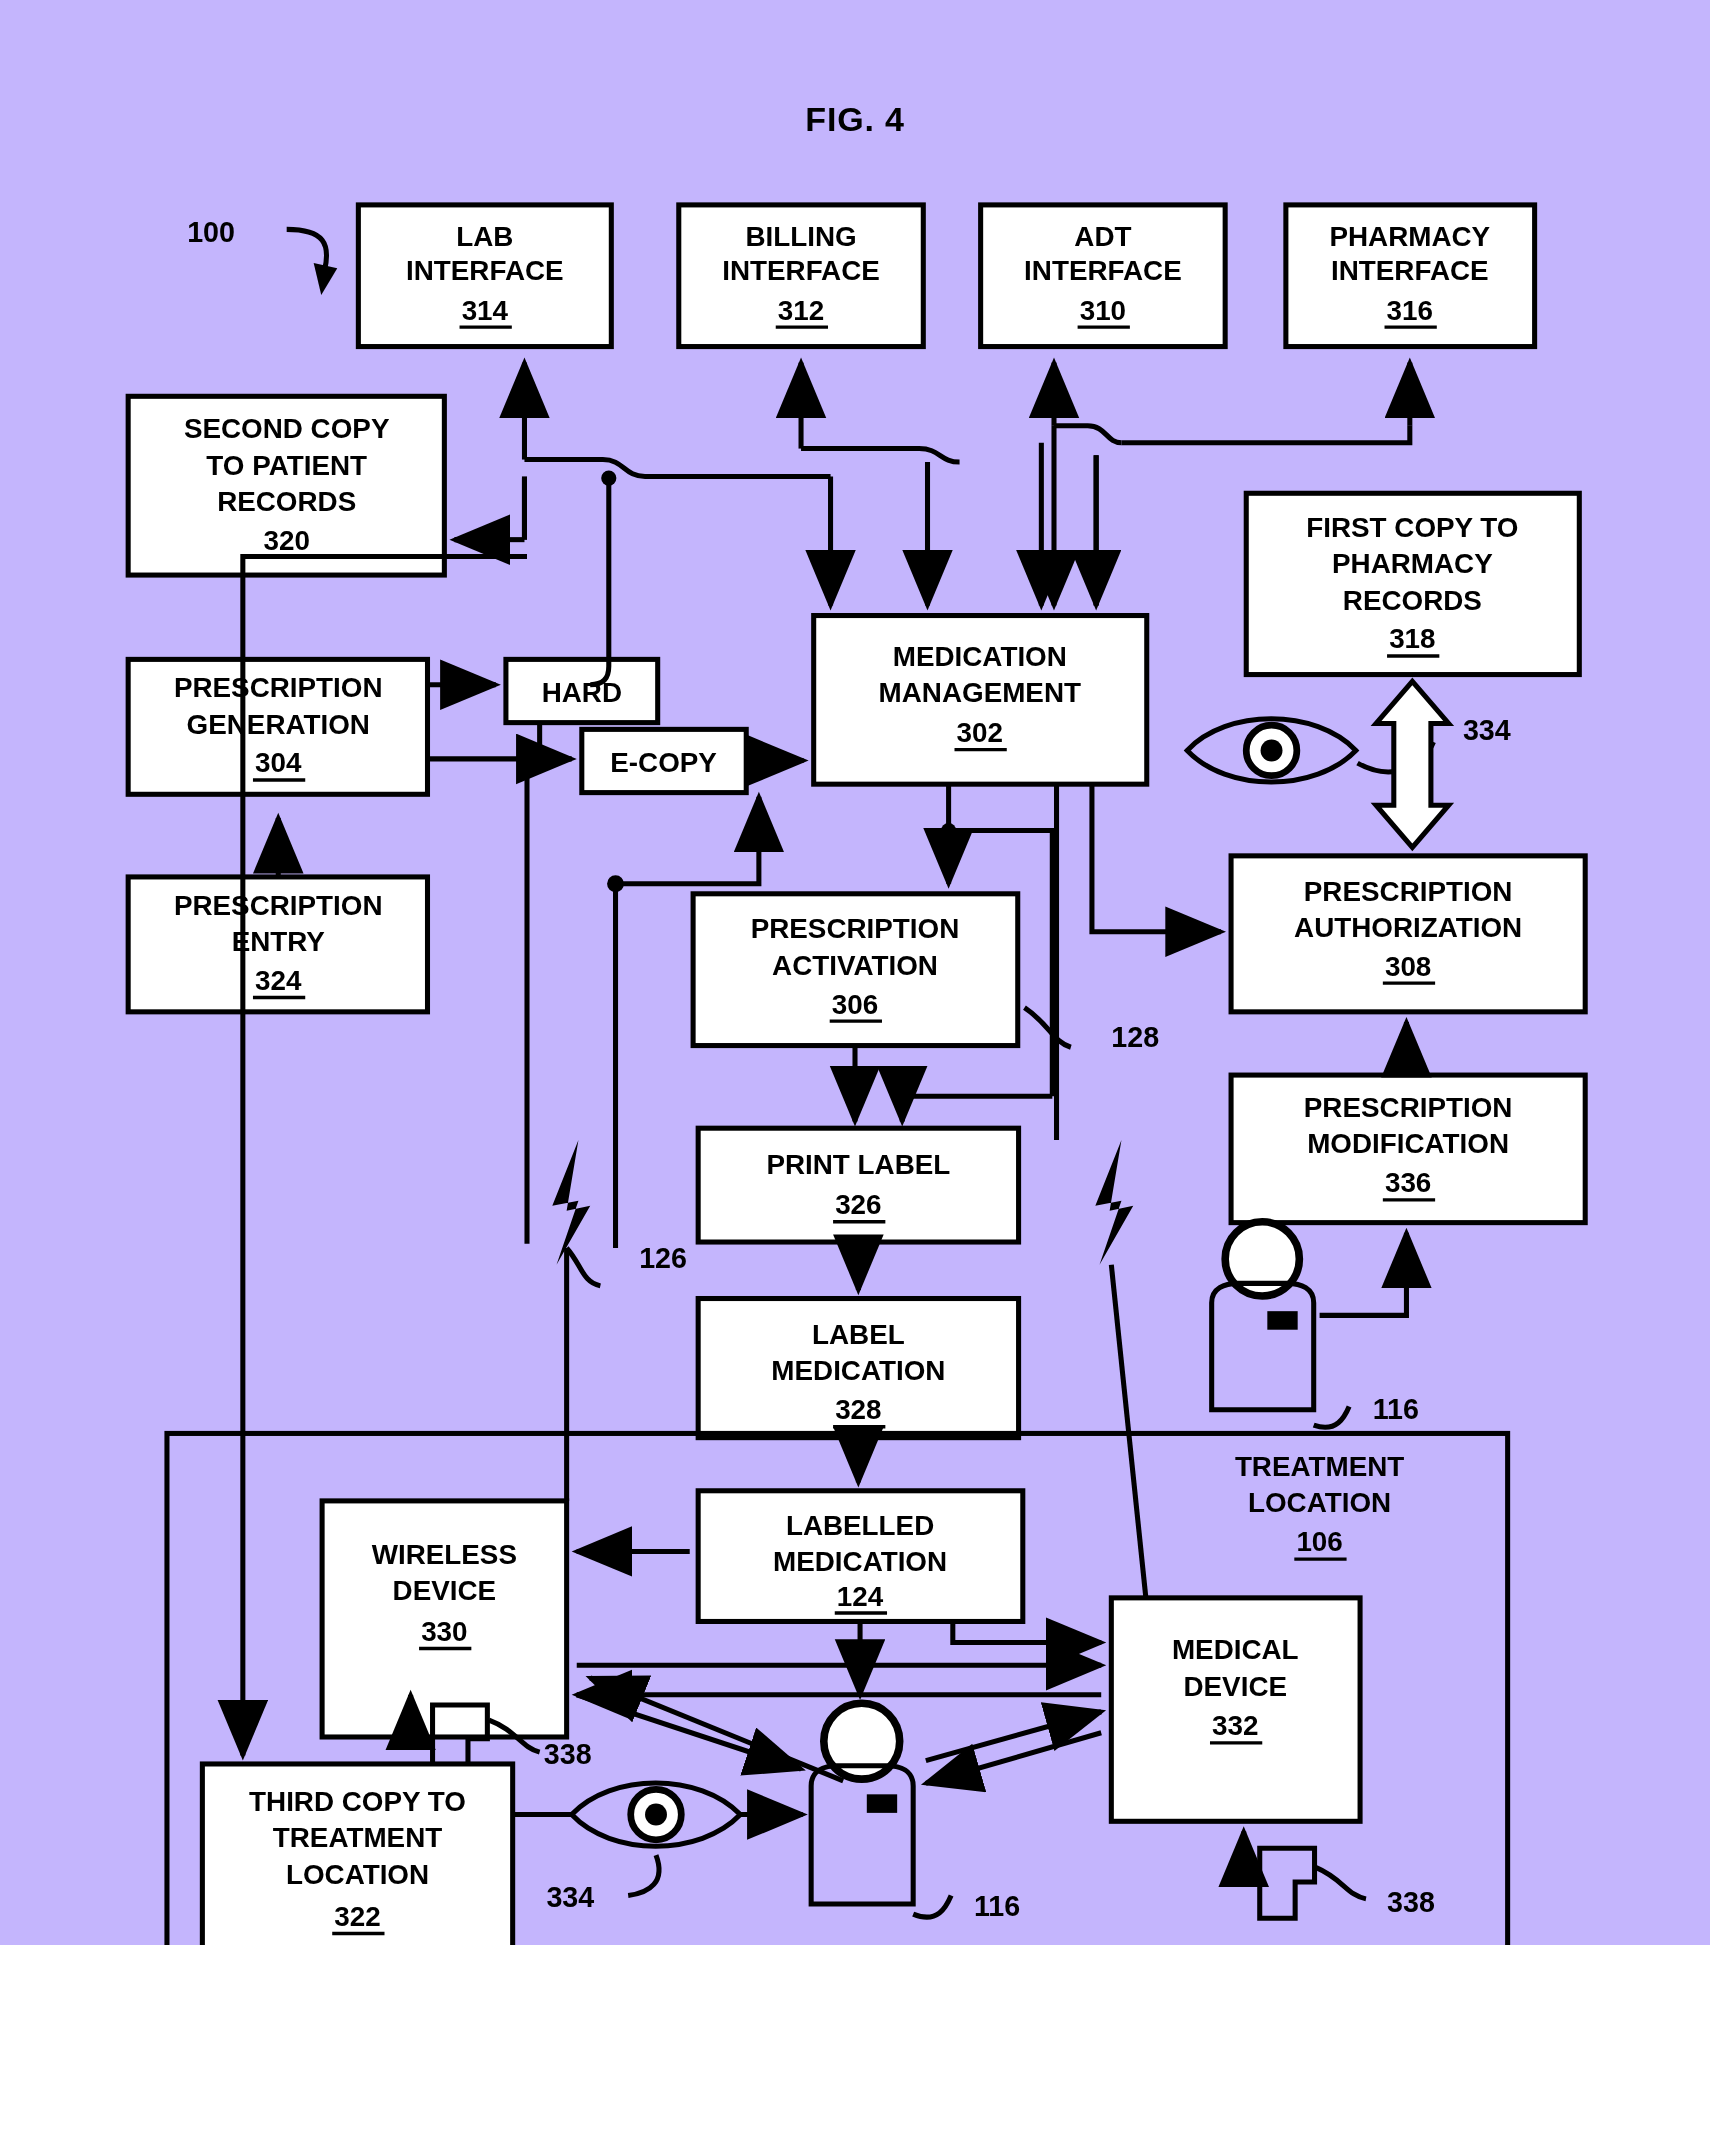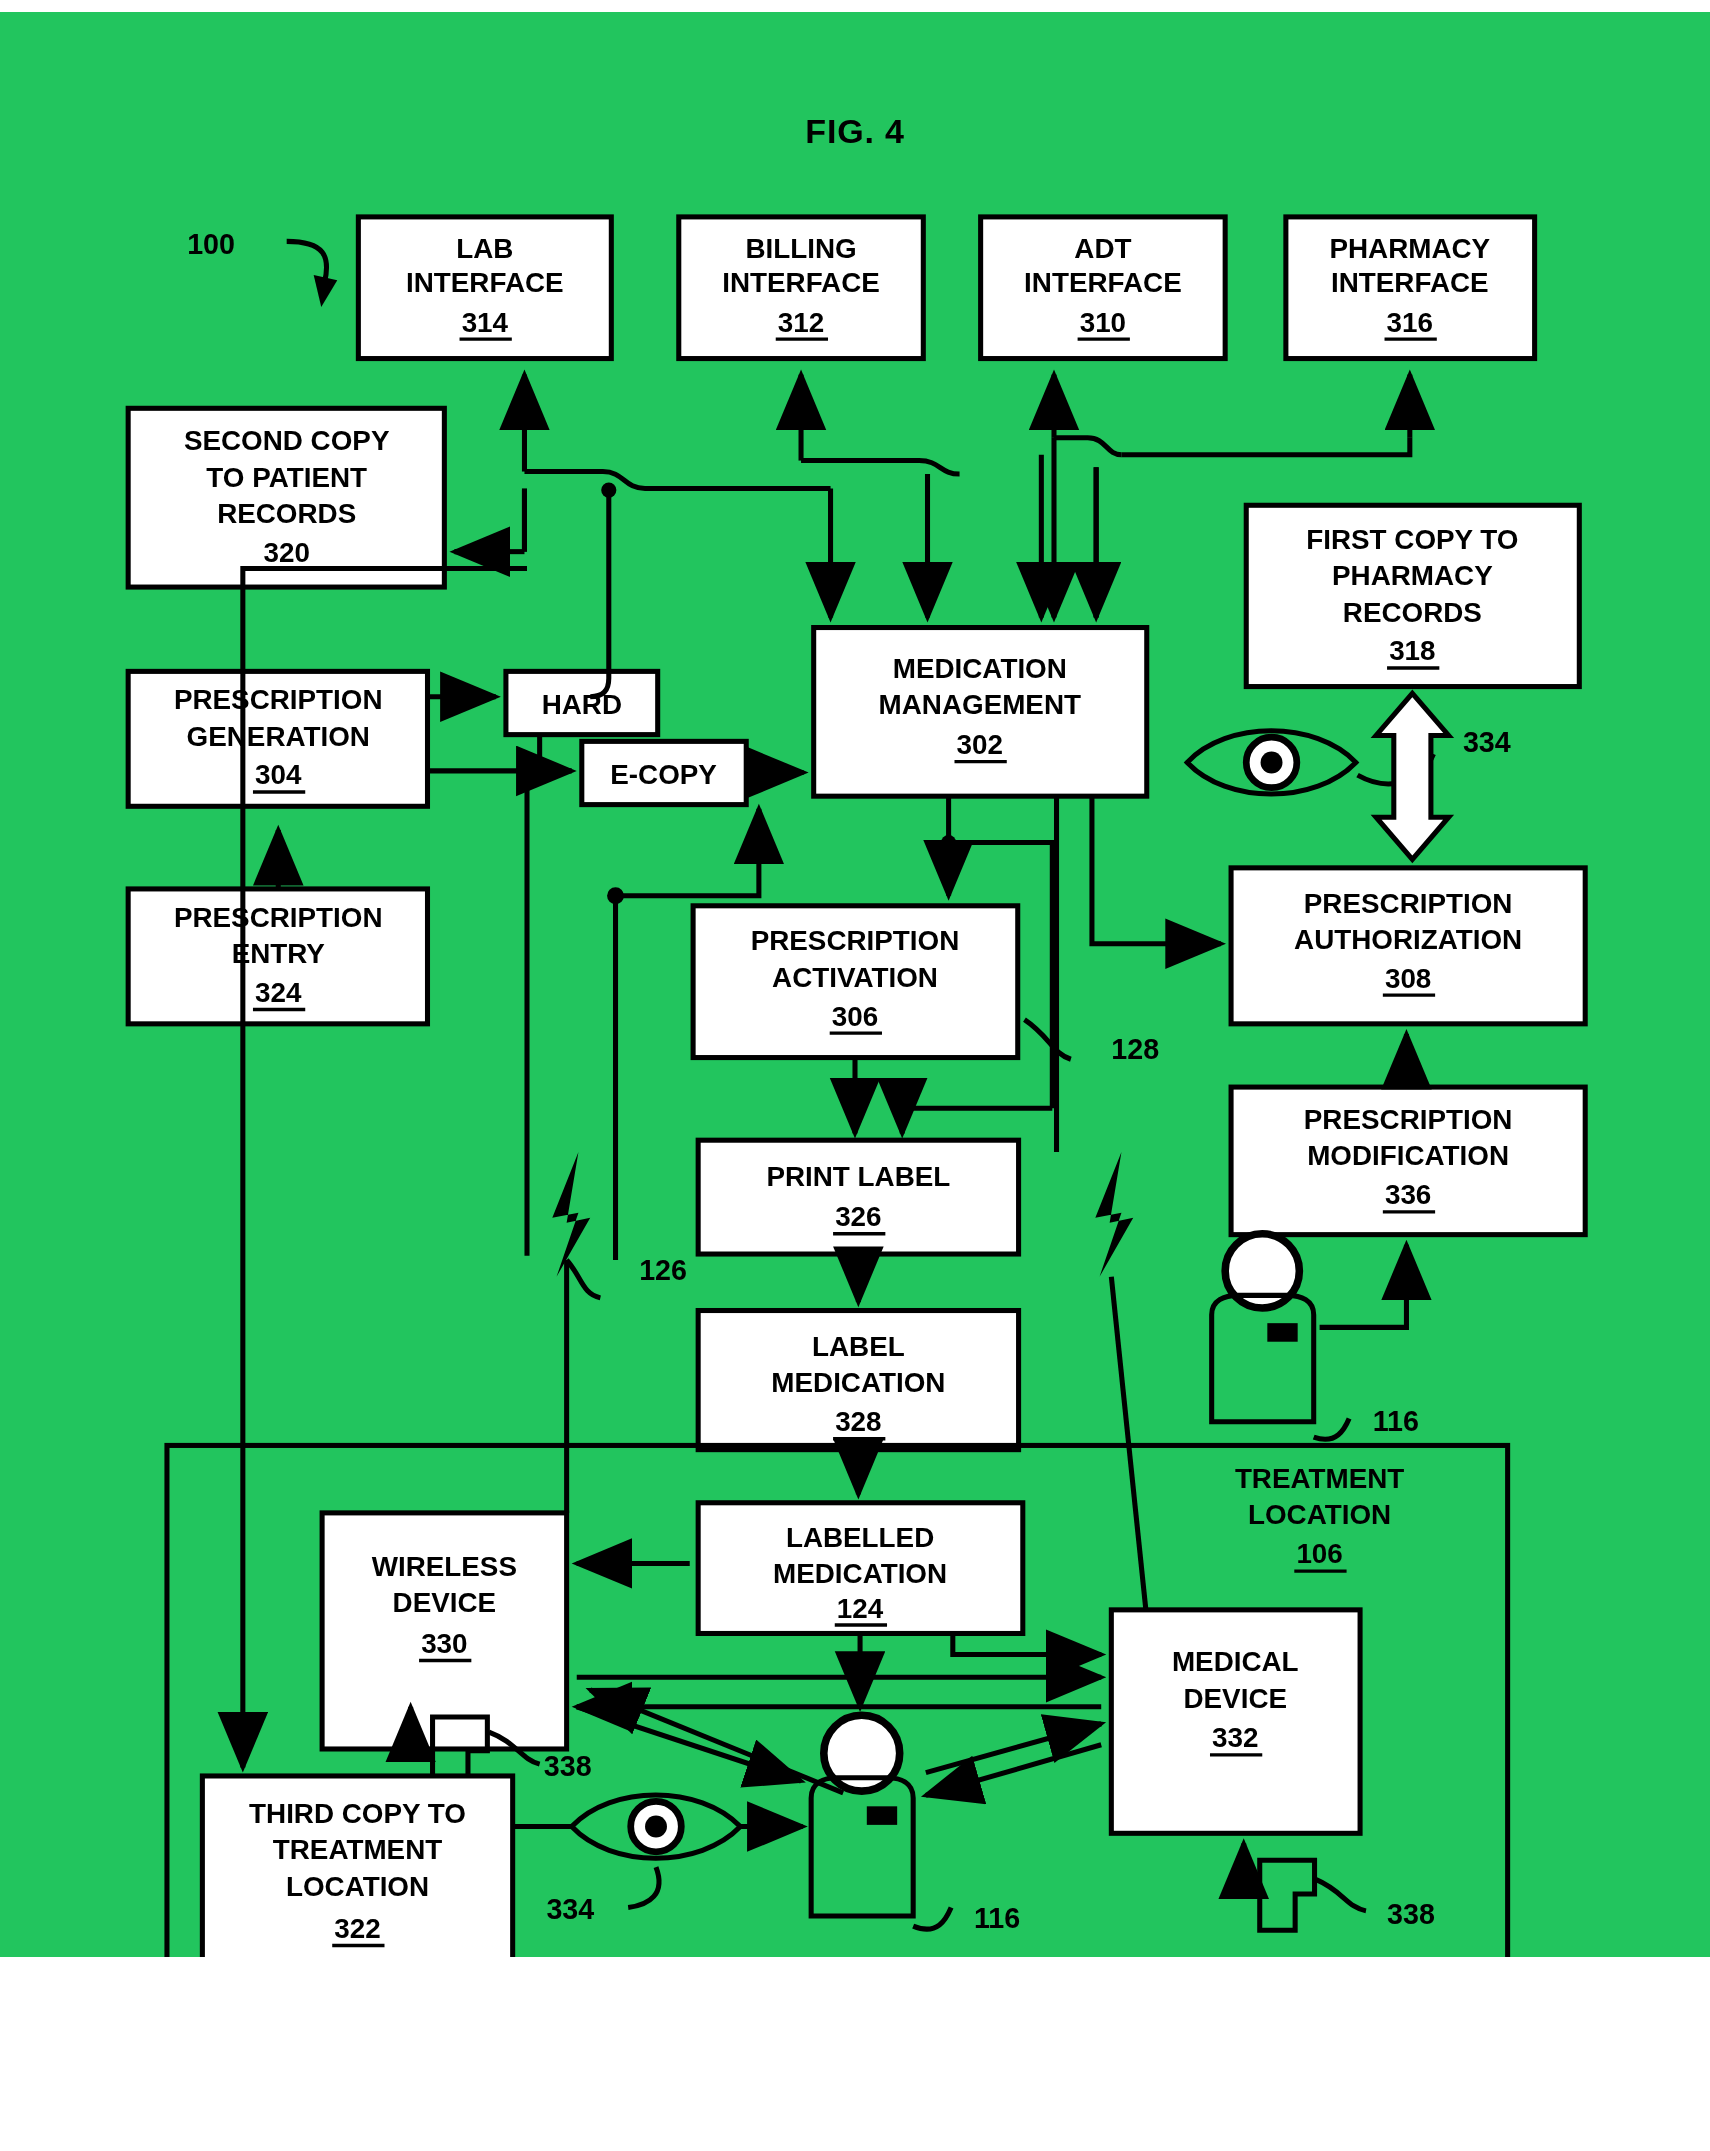--- a/index.html
+++ b/index.html
@@ -1,17 +1,17 @@
 <!DOCTYPE html>
 <html style="font-size:13.5px"><head>
 <meta charset="utf-8">
 <style>
   html,body{margin:0;padding:0;background:#ffffff;}
   body{width:1710px;height:2151px;font-family:"Liberation Sans",sans-serif;}
-  #sheet{position:relative;width:1710px;height:1945px;background:#22c55e;overflow:hidden;margin-top:12px;}
+  #sheet{position:relative;width:1710px;height:1945px;background:#c4b5fd;overflow:hidden;}
   svg{display:block;}
   .fig-title{
     position:absolute;top:100px;left:0;width:1710px;text-align:center;
     font-size:34px;font-weight:bold;letter-spacing:0.8px;color:#000;
   }
   text{font-family:"Liberation Sans",sans-serif;fill:#000;}
   .bt{font-size:33px;font-weight:bold;text-anchor:middle;}
   .bn{font-size:33px;font-weight:bold;text-anchor:middle;}
   .ref{font-size:34px;font-weight:bold;text-anchor:start;}
   .bx{fill:#ffffff;stroke:#000000;stroke-width:6;}

